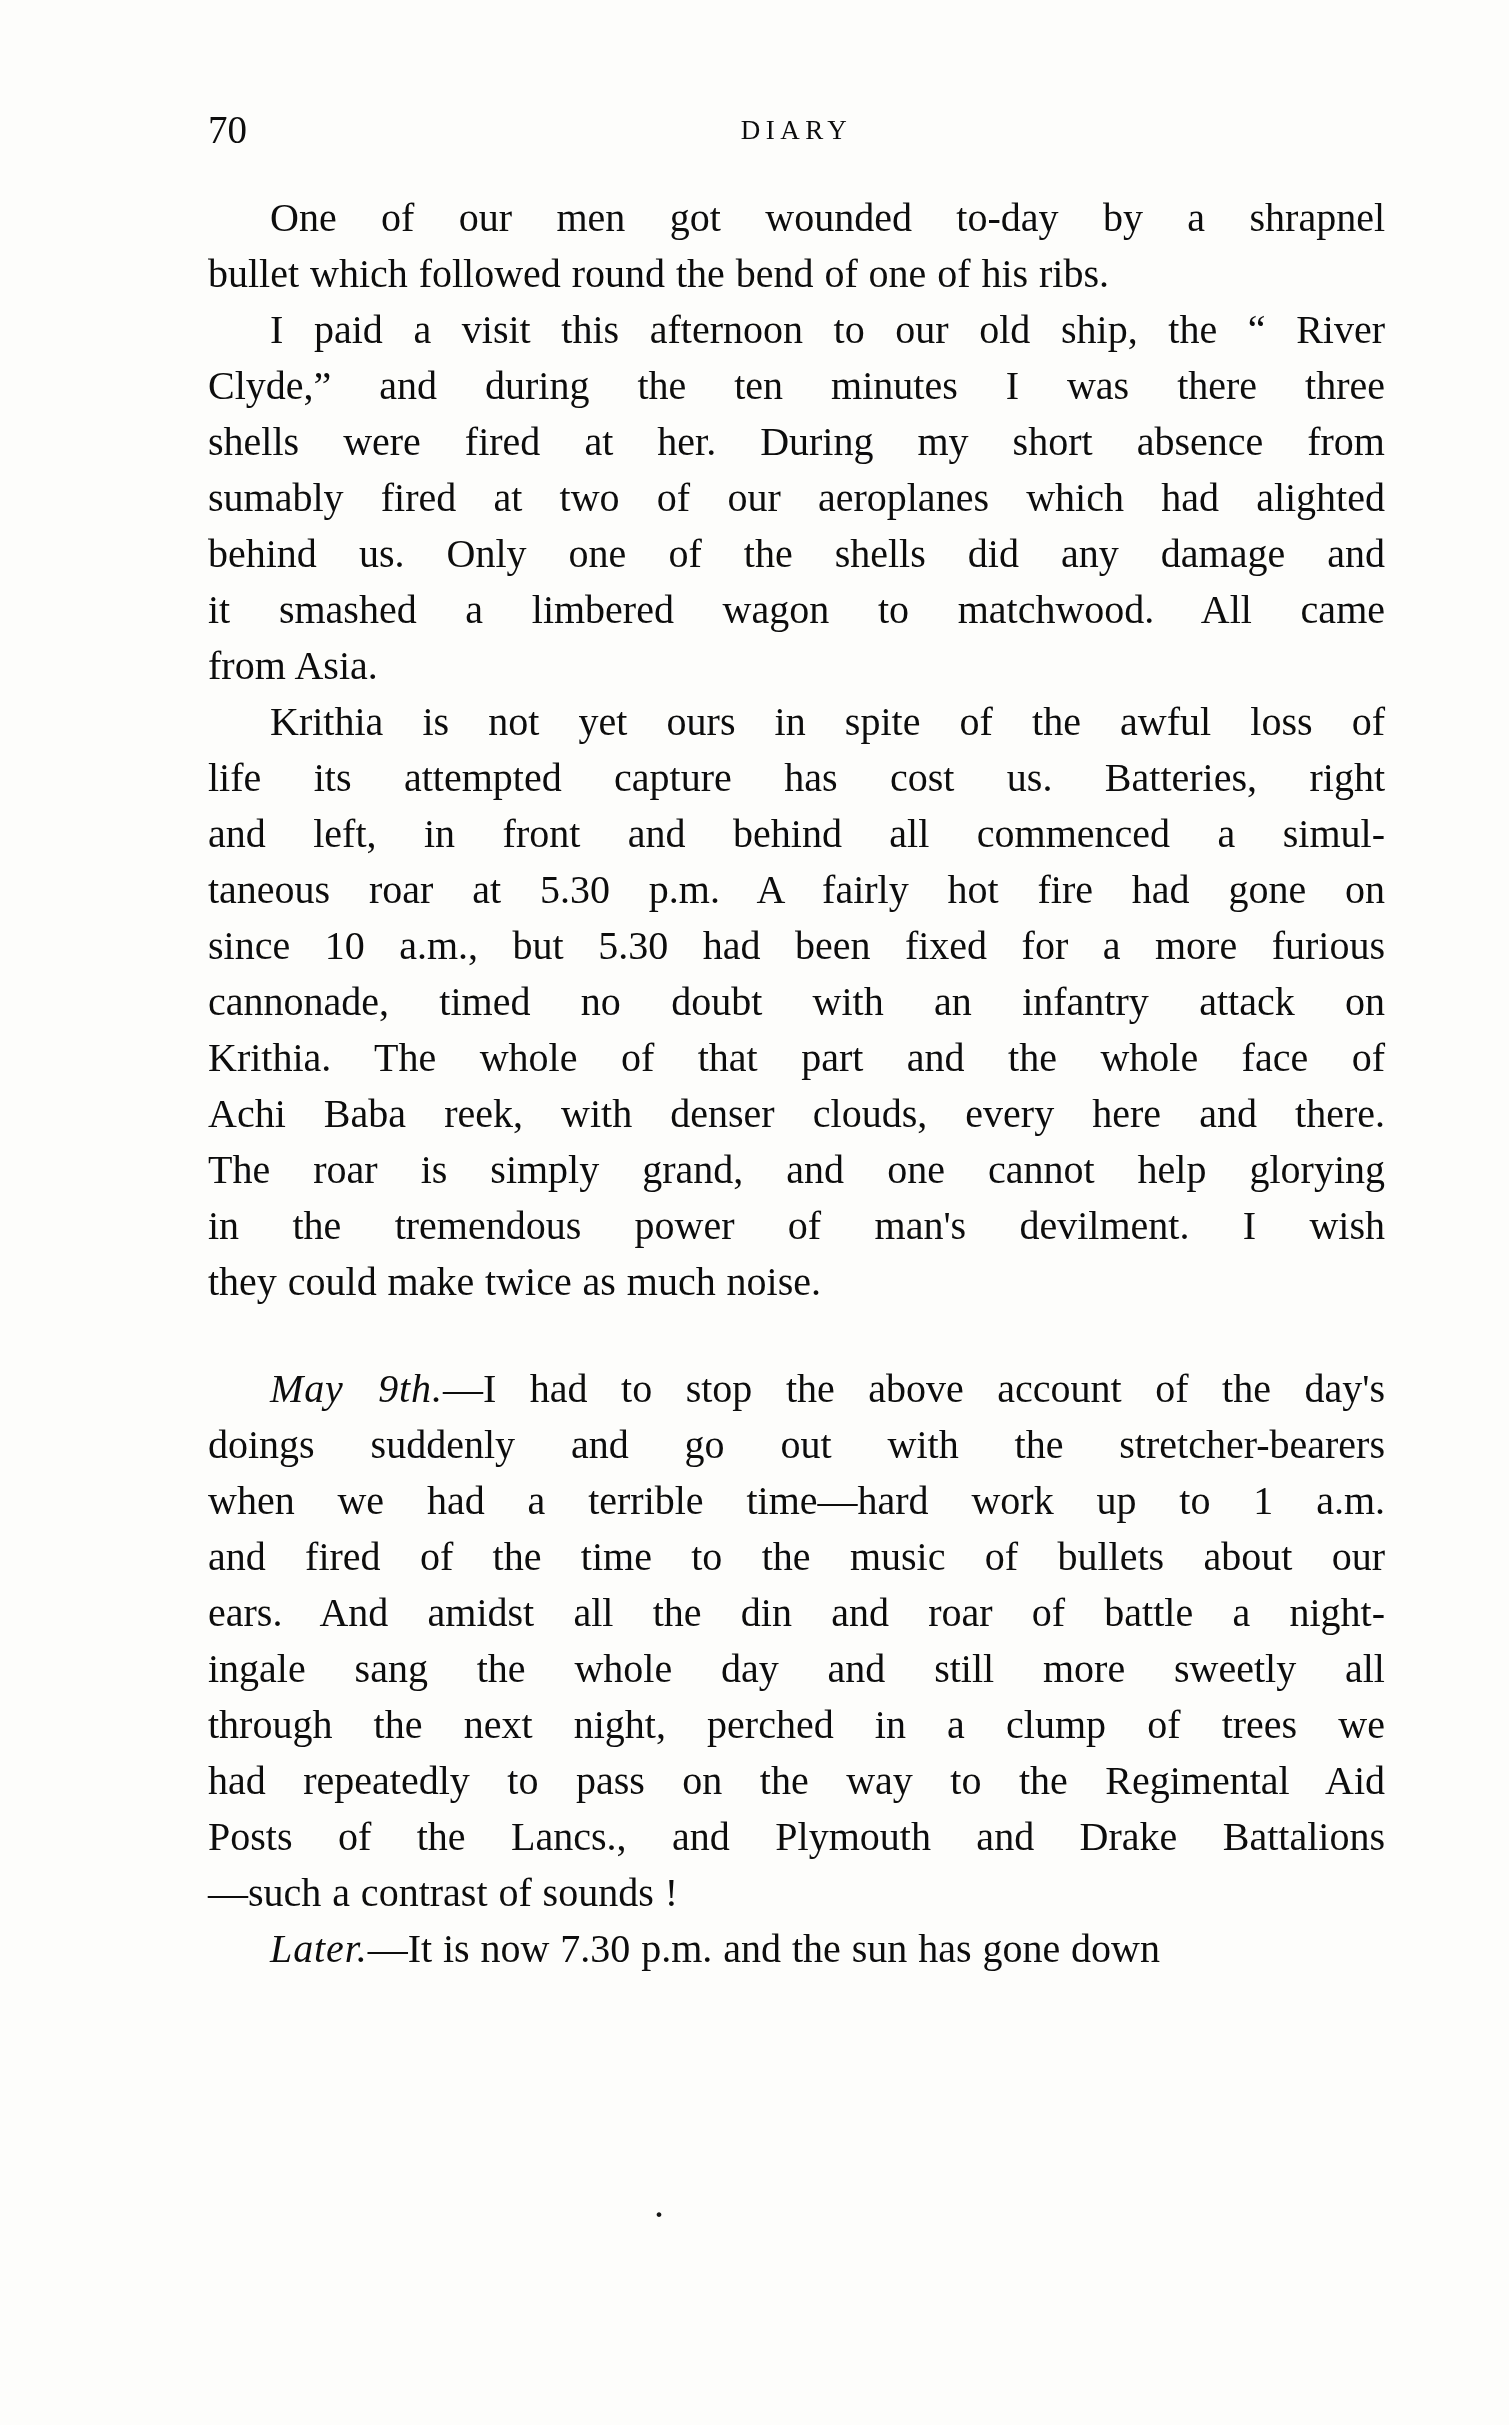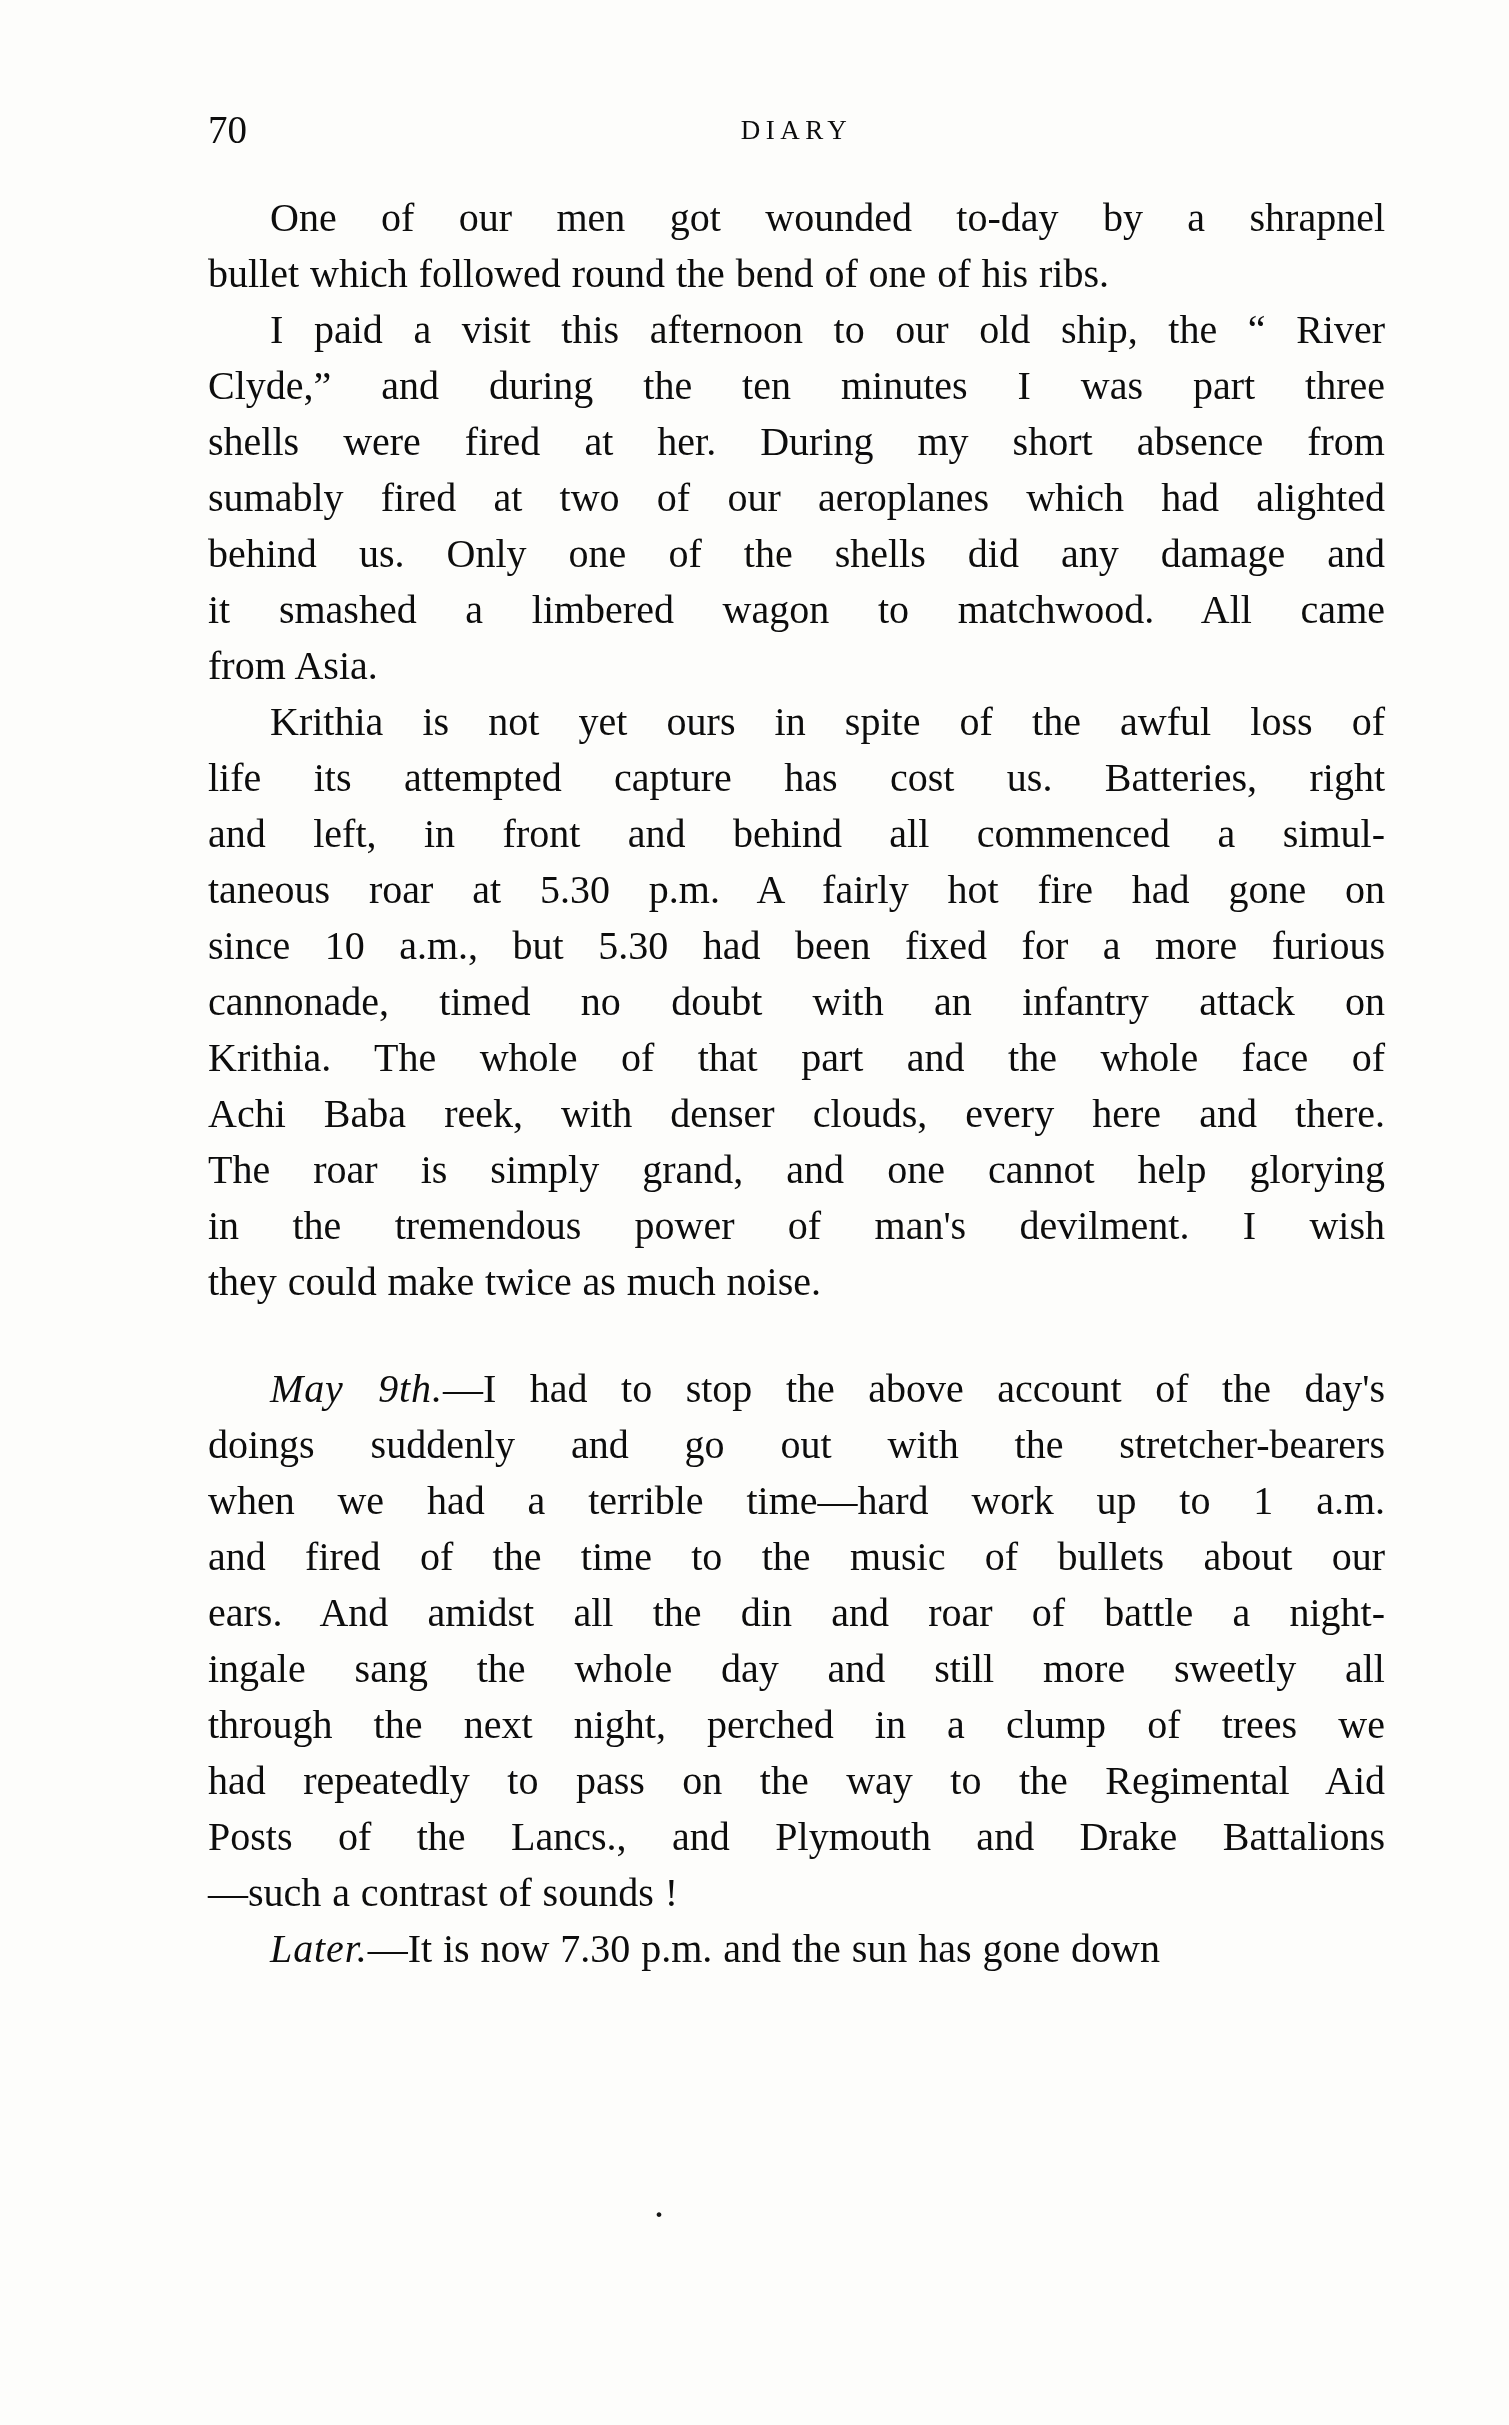--- a/index.html
+++ b/index.html
@@ -84,21 +84,21 @@
     <span class="running-head">DIARY</span>
   </div>
 
   <div class="text-block">
       <div class="para">
         <div class="line first">One of our men got wounded to-day by a shrapnel</div>
         <div class="line last">bullet which followed round the bend of one of his ribs.</div>
       </div>
       <div class="para">
         <div class="line first">I paid a visit this afternoon to our old ship, the “ River</div>
-        <div class="line">Clyde,” and during the ten minutes I was part three</div>
+        <div class="line">Clyde,” and during the ten minutes I was there three</div>
         <div class="line">shells were fired at her.  During my short absence from</div>
         <div class="line">sumably fired at two of our aeroplanes which had alighted</div>
         <div class="line">behind us.  Only one of the shells did any damage and</div>
         <div class="line">it smashed a limbered wagon to matchwood.  All came</div>
         <div class="line last">from Asia.</div>
       </div>
       <div class="para">
         <div class="line first">Krithia is not yet ours in spite of the awful loss of</div>
         <div class="line">life its attempted capture has cost us.  Batteries, right</div>
         <div class="line">and left, in front and behind all commenced a simul-</div>

